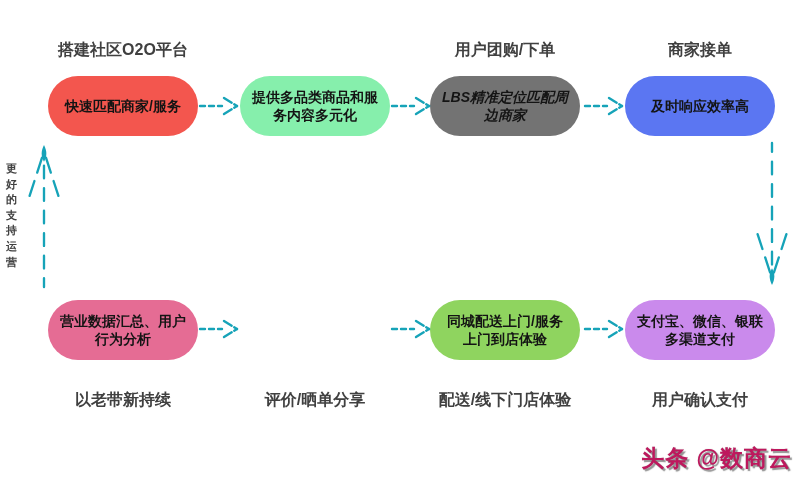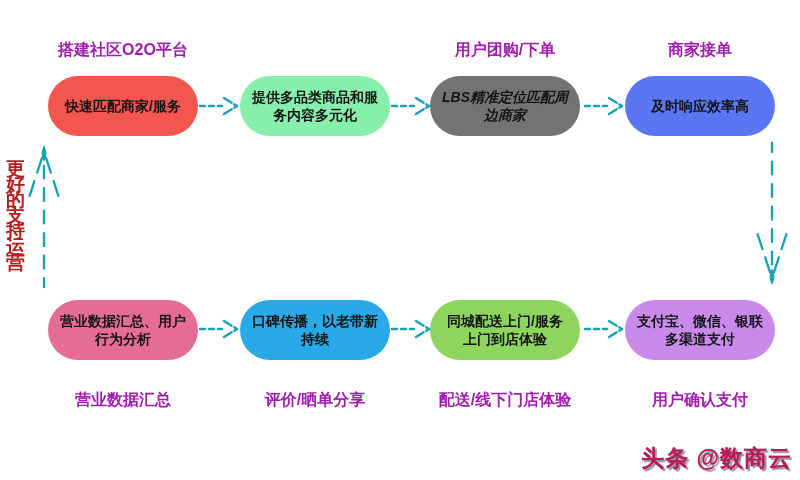--- a/index.html
+++ b/index.html
@@ -8,38 +8,38 @@
     font-family:"Liberation Sans","DejaVu Sans",sans-serif;overflow:hidden;
   }
   .pill{
     position:absolute;width:150px;height:60px;border-radius:30px;
     display:flex;align-items:center;justify-content:center;text-align:center;
     font-weight:bold;font-size:14px;line-height:1.3;color:#141414;
     padding:0 11px;box-sizing:border-box;
   }
   .steplabel{
     position:absolute;width:190px;text-align:center;
-    font-weight:bold;font-size:16px;color:#a21caf;
+    font-weight:bold;font-size:16px;color:#404040;
   }
   .c0{left:48px}.c1{left:240px}.c2{left:430px}.c3{left:625px}
   .lc0{left:28px}.lc1{left:220px}.lc2{left:410px}.lc3{left:605px}
   .top-label{top:40px}
   .top-pill{top:76px}
   .bot-pill{top:300px}
   .bot-label{top:390px}
   .h-arrow{position:absolute;width:42px;height:22px;color:var(--arrow,#16A3B8);}
   .h-top{top:95px}.h-bot{top:318px}
   .ha0{left:198px}.ha1{left:390px}.ha2{left:583px}
   .v-arrow{position:absolute;width:44px;height:145px;color:var(--arrow,#16A3B8);}
   .v-up{left:22px;top:144px;}
   .v-down{left:750px;top:141px;transform:scaleY(-1);}
   .feedback{
     position:absolute;left:6px;top:161px;width:16px;
-    font-size:19px;font-weight:bold;color:#b91c1c;line-height:15.6px;
-    word-break:break-all;text-align:center;
+    font-size:11px;font-weight:bold;color:#404040;line-height:15.6px;
+    word-break:break-all;
   }
   .watermark{
     position:absolute;right:8px;bottom:6px;
     font-size:23px;font-weight:bold;letter-spacing:1px;color:#be185d;
     text-shadow:0 0 1px rgba(0,0,0,0.25), 2px 2px 1px rgba(60,60,60,0.55);
   }
   svg line{stroke:currentColor;stroke-width:2.4;stroke-linecap:round;fill:none;}
   svg .apex{fill:currentColor;}
 </style>
 </head>
@@ -81,40 +81,39 @@
 
   <svg class="v-arrow v-up" viewBox="0 0 44 148">
     <path class="apex" d="M22,1 C25.2,7 25.2,13 22,18 C18.8,13 18.8,7 22,1 Z"></path>
     <line x1="20" y1="14" x2="5" y2="60" stroke-dasharray="16 9"></line>
     <line x1="24" y1="14" x2="39" y2="60" stroke-dasharray="16 9"></line>
     <line x1="22" y1="22" x2="22" y2="146" stroke-dasharray="13 10"></line>
   </svg>
   <div class="feedback">更好的支持运营</div>
 
   <div class="pill bot-pill c0" style="background-color: rgb(229, 108, 148);">营业数据汇总、用户行为分析</div>
-  <div class="pill bot-pill c1" style="background-color: rgb(42, 169, 232);">口碑传播，以老带新持续</div>
   <div class="pill bot-pill c2" style="background-color: rgb(143, 212, 95);">同城配送上门/服务上门到店体验</div>
   <div class="pill bot-pill c3" style="background-color: rgb(202, 138, 236);">支付宝、微信、银联多渠道支付</div>
 
   <svg class="h-arrow h-bot ha0" viewBox="0 0 42 22">
     <line x1="2" y1="11" x2="24" y2="11" stroke-dasharray="5 4"></line>
     <line x1="26" y1="3" x2="39" y2="11" stroke-dasharray="9 3"></line>
     <line x1="26" y1="19" x2="39" y2="11" stroke-dasharray="9 3"></line>
   </svg>
   <svg class="h-arrow h-bot ha1" viewBox="0 0 42 22">
     <line x1="2" y1="11" x2="24" y2="11" stroke-dasharray="5 4"></line>
     <line x1="26" y1="3" x2="39" y2="11" stroke-dasharray="9 3"></line>
     <line x1="26" y1="19" x2="39" y2="11" stroke-dasharray="9 3"></line>
   </svg>
   <svg class="h-arrow h-bot ha2" viewBox="0 0 42 22">
     <line x1="2" y1="11" x2="24" y2="11" stroke-dasharray="5 4"></line>
     <line x1="26" y1="3" x2="39" y2="11" stroke-dasharray="9 3"></line>
     <line x1="26" y1="19" x2="39" y2="11" stroke-dasharray="9 3"></line>
   </svg>
 
-  <div class="steplabel bot-label lc0">营业数据汇总</div>
+  <div class="steplabel bot-label lc0">以老带新持续</div>
   <div class="steplabel bot-label lc1">评价/晒单分享</div>
   <div class="steplabel bot-label lc3">用户确认支付</div>
   <div class="steplabel bot-label lc2">配送/线下门店体验</div>
 
   <div class="watermark">头条 @数商云</div>
 
 </div>
 
 </body></html>

